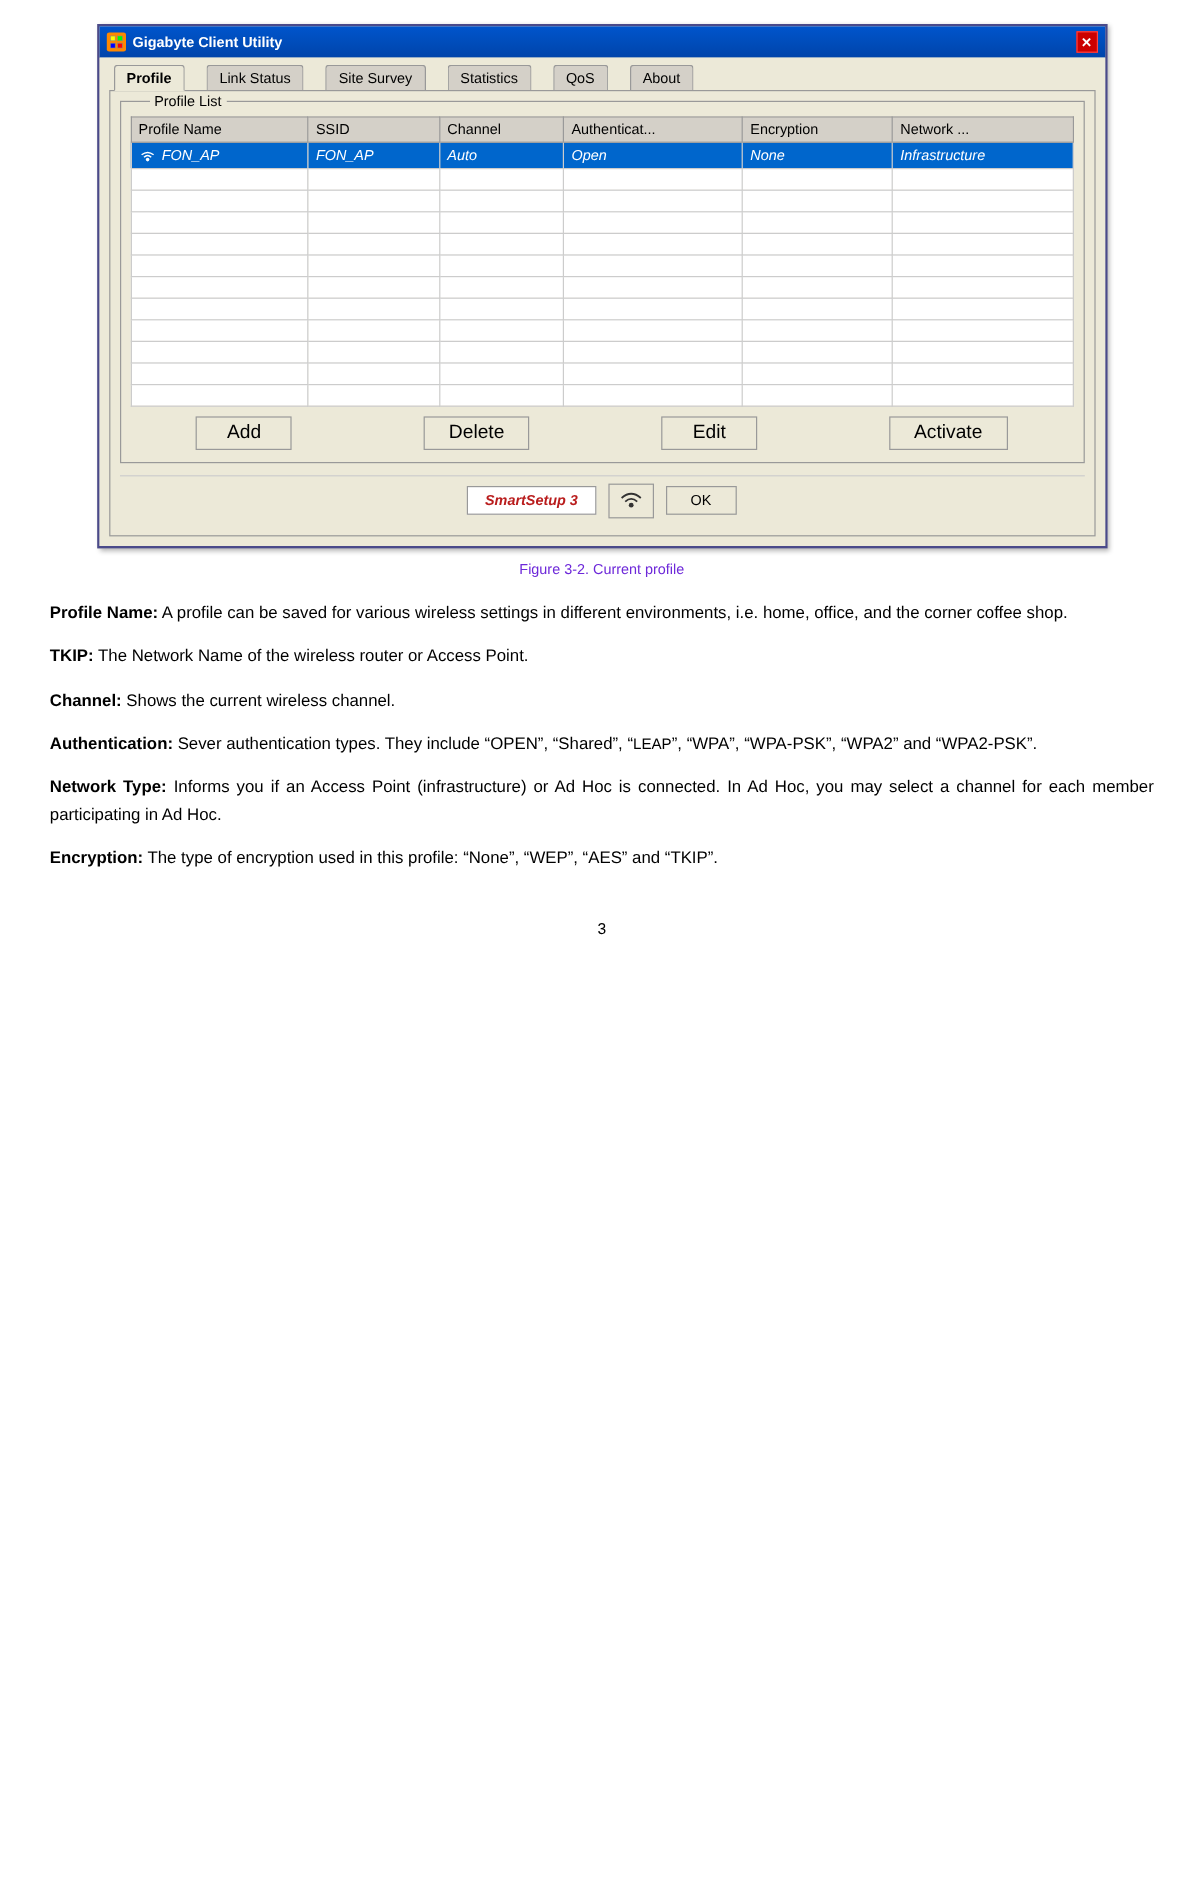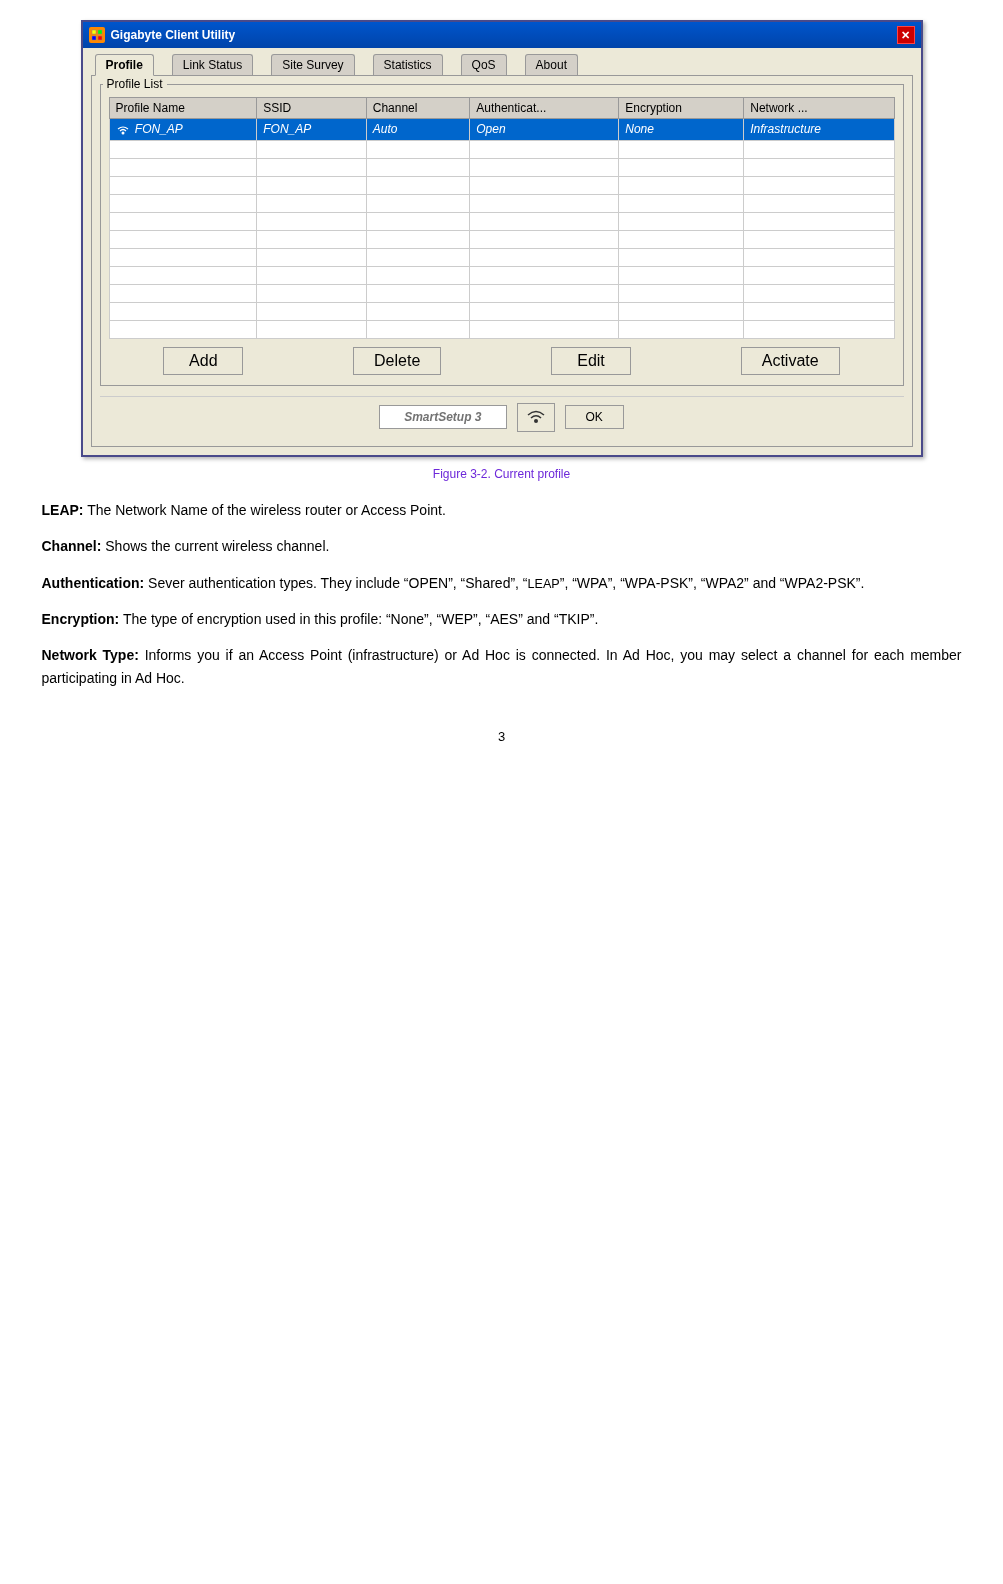--- a/index.html
+++ b/index.html
@@ -107,21 +107,21 @@
     .group-box {
       border: 1px solid #999;
       padding: 6px 8px 10px 8px;
       margin-bottom: 10px;
       position: relative;
     }
 
     .group-box-legend {
       position: absolute;
       top: -8px;
-      left: 2px;
+      left: 24px;
       background: #ece9d8;
       padding: 0 4px;
       font-size: 12px;
     }
 
     
     .profile-table {
       width: 100%;
       border-collapse: collapse;
       font-size: 12px;
@@ -190,24 +190,24 @@
       justify-content: center;
       gap: 10px;
       padding: 6px 8px;
       border-top: 1px solid #ccc;
       background: #ece9d8;
     }
 
     .smartsetup-btn {
       background: white;
       border: 1px solid #999;
-      padding: 4px 24px;
+      padding: 4px 14px;
       font-size: 12px;
       font-style: italic;
-      color: #737373;
+      color: #b91c1c;
       font-weight: bold;
       cursor: pointer;
     }
 
     .wifi-signal-btn {
       background: #ece9d8;
       border: 1px solid #999;
       padding: 4px 8px;
       cursor: pointer;
     }
@@ -434,41 +434,45 @@
       </div>
     </div>
   </div>
 </div>
 
 <div class="figure-caption">Figure 3-2.    Current profile</div>
 
 <div class="body-text">
 
 
-
-  <div class="para">
-    <span class="term">LEAP:</span>
+  <div class="para">
+    <span class="term">Profile Name:</span>
+    <span>  A profile can be saved for various wireless settings in different environments, i.e. home, office, and the corner coffee shop.</span>
+  </div>
+
+  <div class="para">
+    <span class="term">TKIP:</span>
     <span> The Network Name of the wireless router or Access Point.</span>
   </div>
 
   <div class="para">
     <span class="term">Channel:</span>
     <span> Shows the current wireless channel.</span>
   </div>
 
   <div class="para">
     <span class="term">Authentication:</span>
     <span> Sever authentication types. They include “OPEN”, “Shared”, “<span class="small-caps">LEAP</span>”, “WPA”, “WPA-PSK”, “WPA2” and “WPA2-PSK”.</span>
   </div>
 
   <div class="para">
+    <span class="term">Network Type:</span>
+    <span> Informs you if an Access Point (infrastructure) or Ad Hoc is connected. In Ad Hoc, you may select a channel for each member participating in Ad Hoc.</span>
+  </div>
+
+  <div class="para">
     <span class="term">Encryption:</span>
     <span> The type of encryption used in this profile: “None”, “WEP”, “AES” and “TKIP”.</span>
   </div>
 
-  <div class="para">
-    <span class="term">Network Type:</span>
-    <span> Informs you if an Access Point (infrastructure) or Ad Hoc is connected. In Ad Hoc, you may select a channel for each member participating in Ad Hoc.</span>
-  </div>
-
 </div>
 
 <div class="page-number">3</div>
 
 </body></html>

